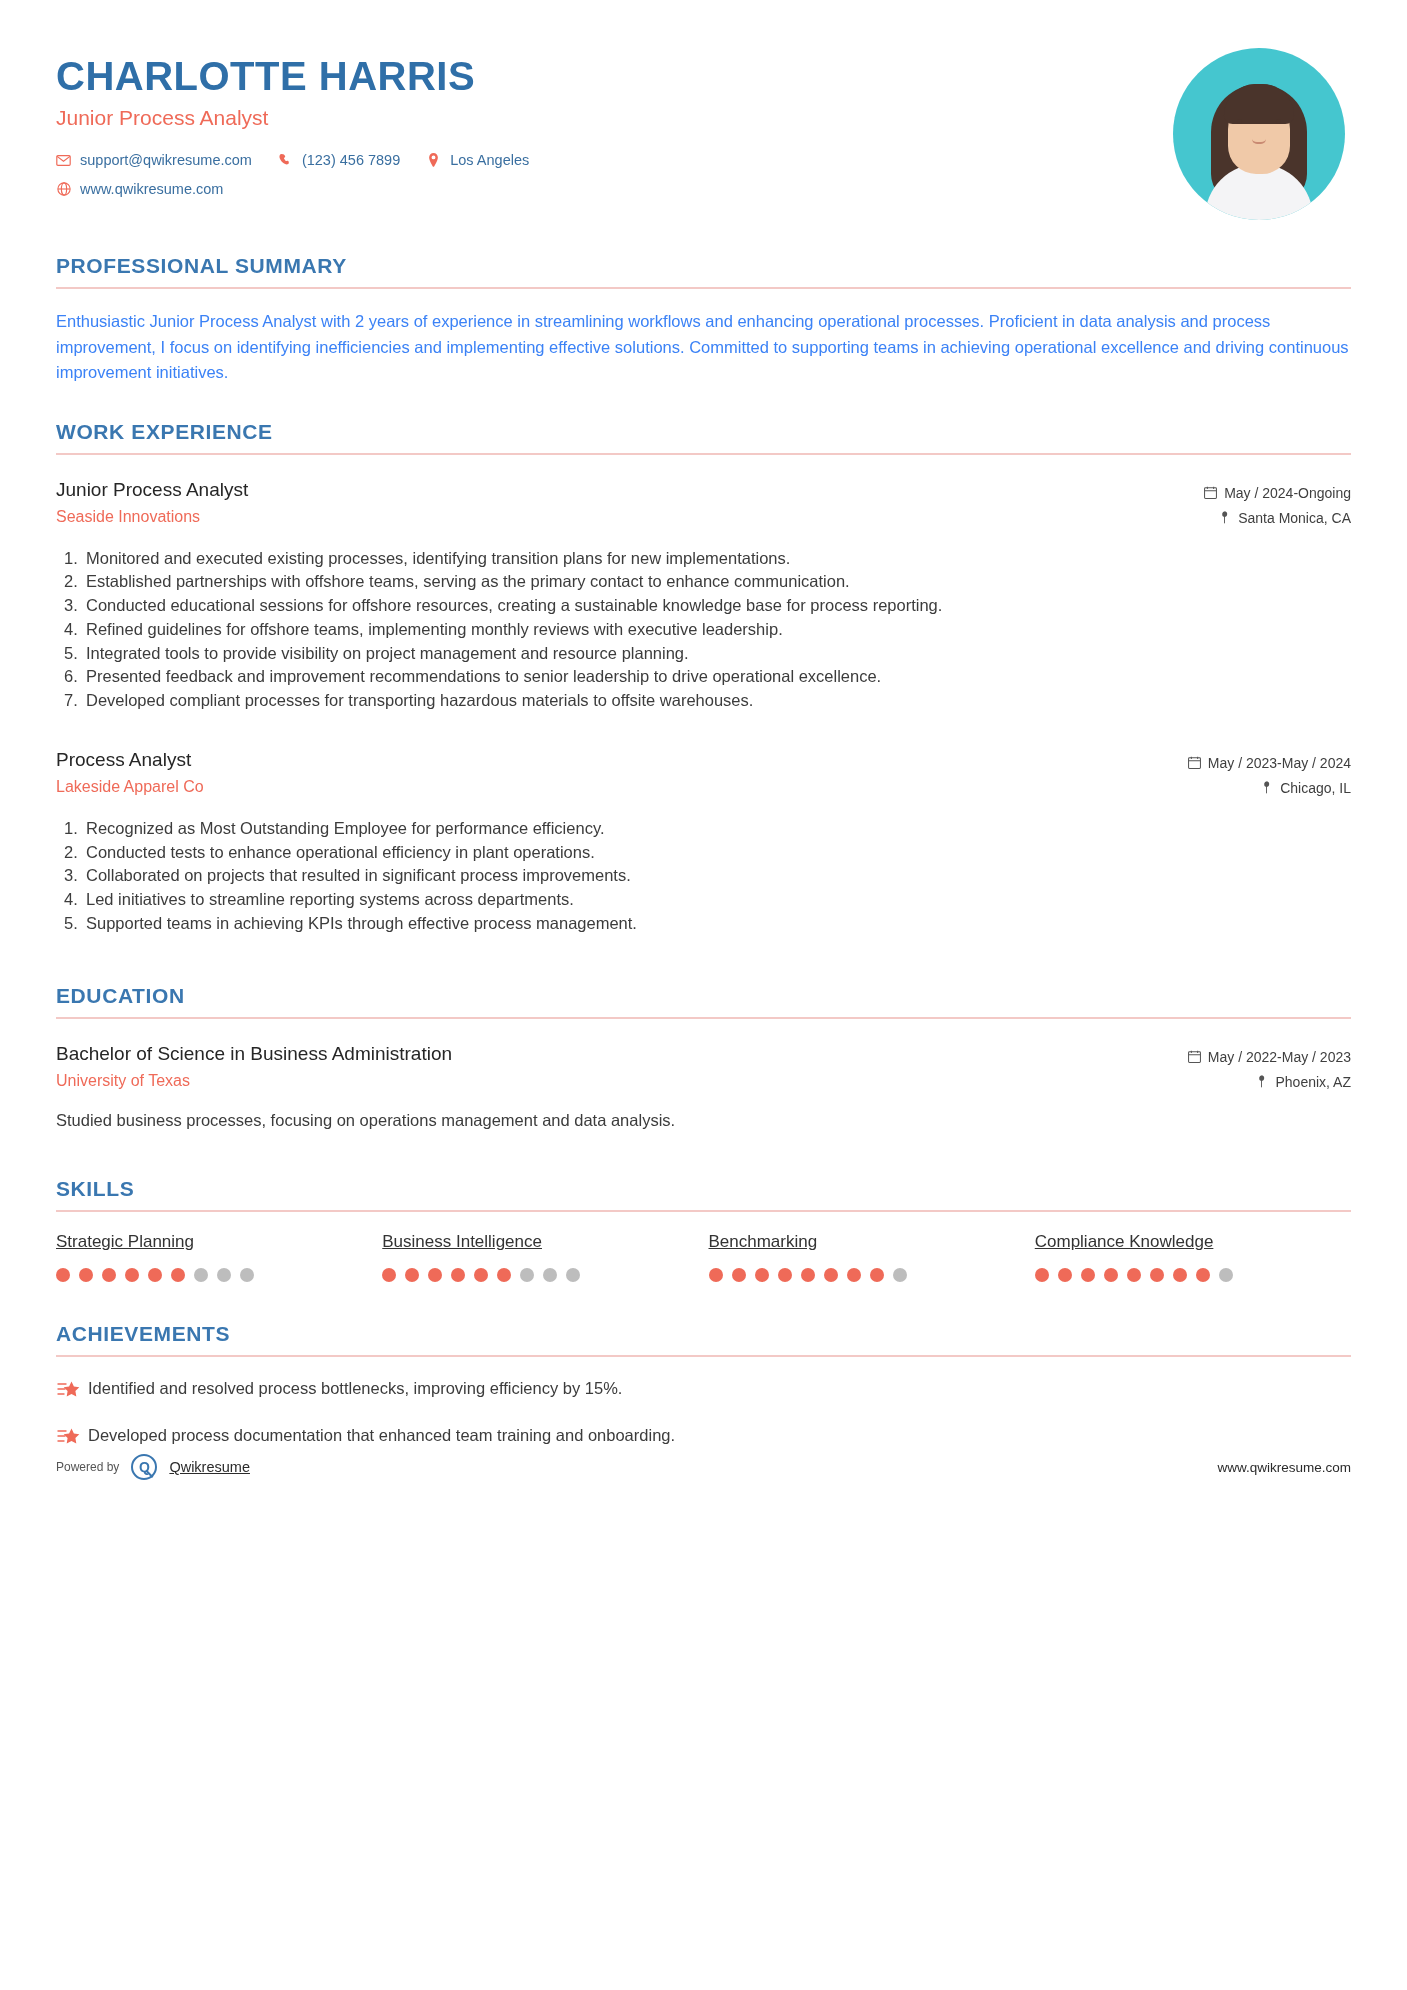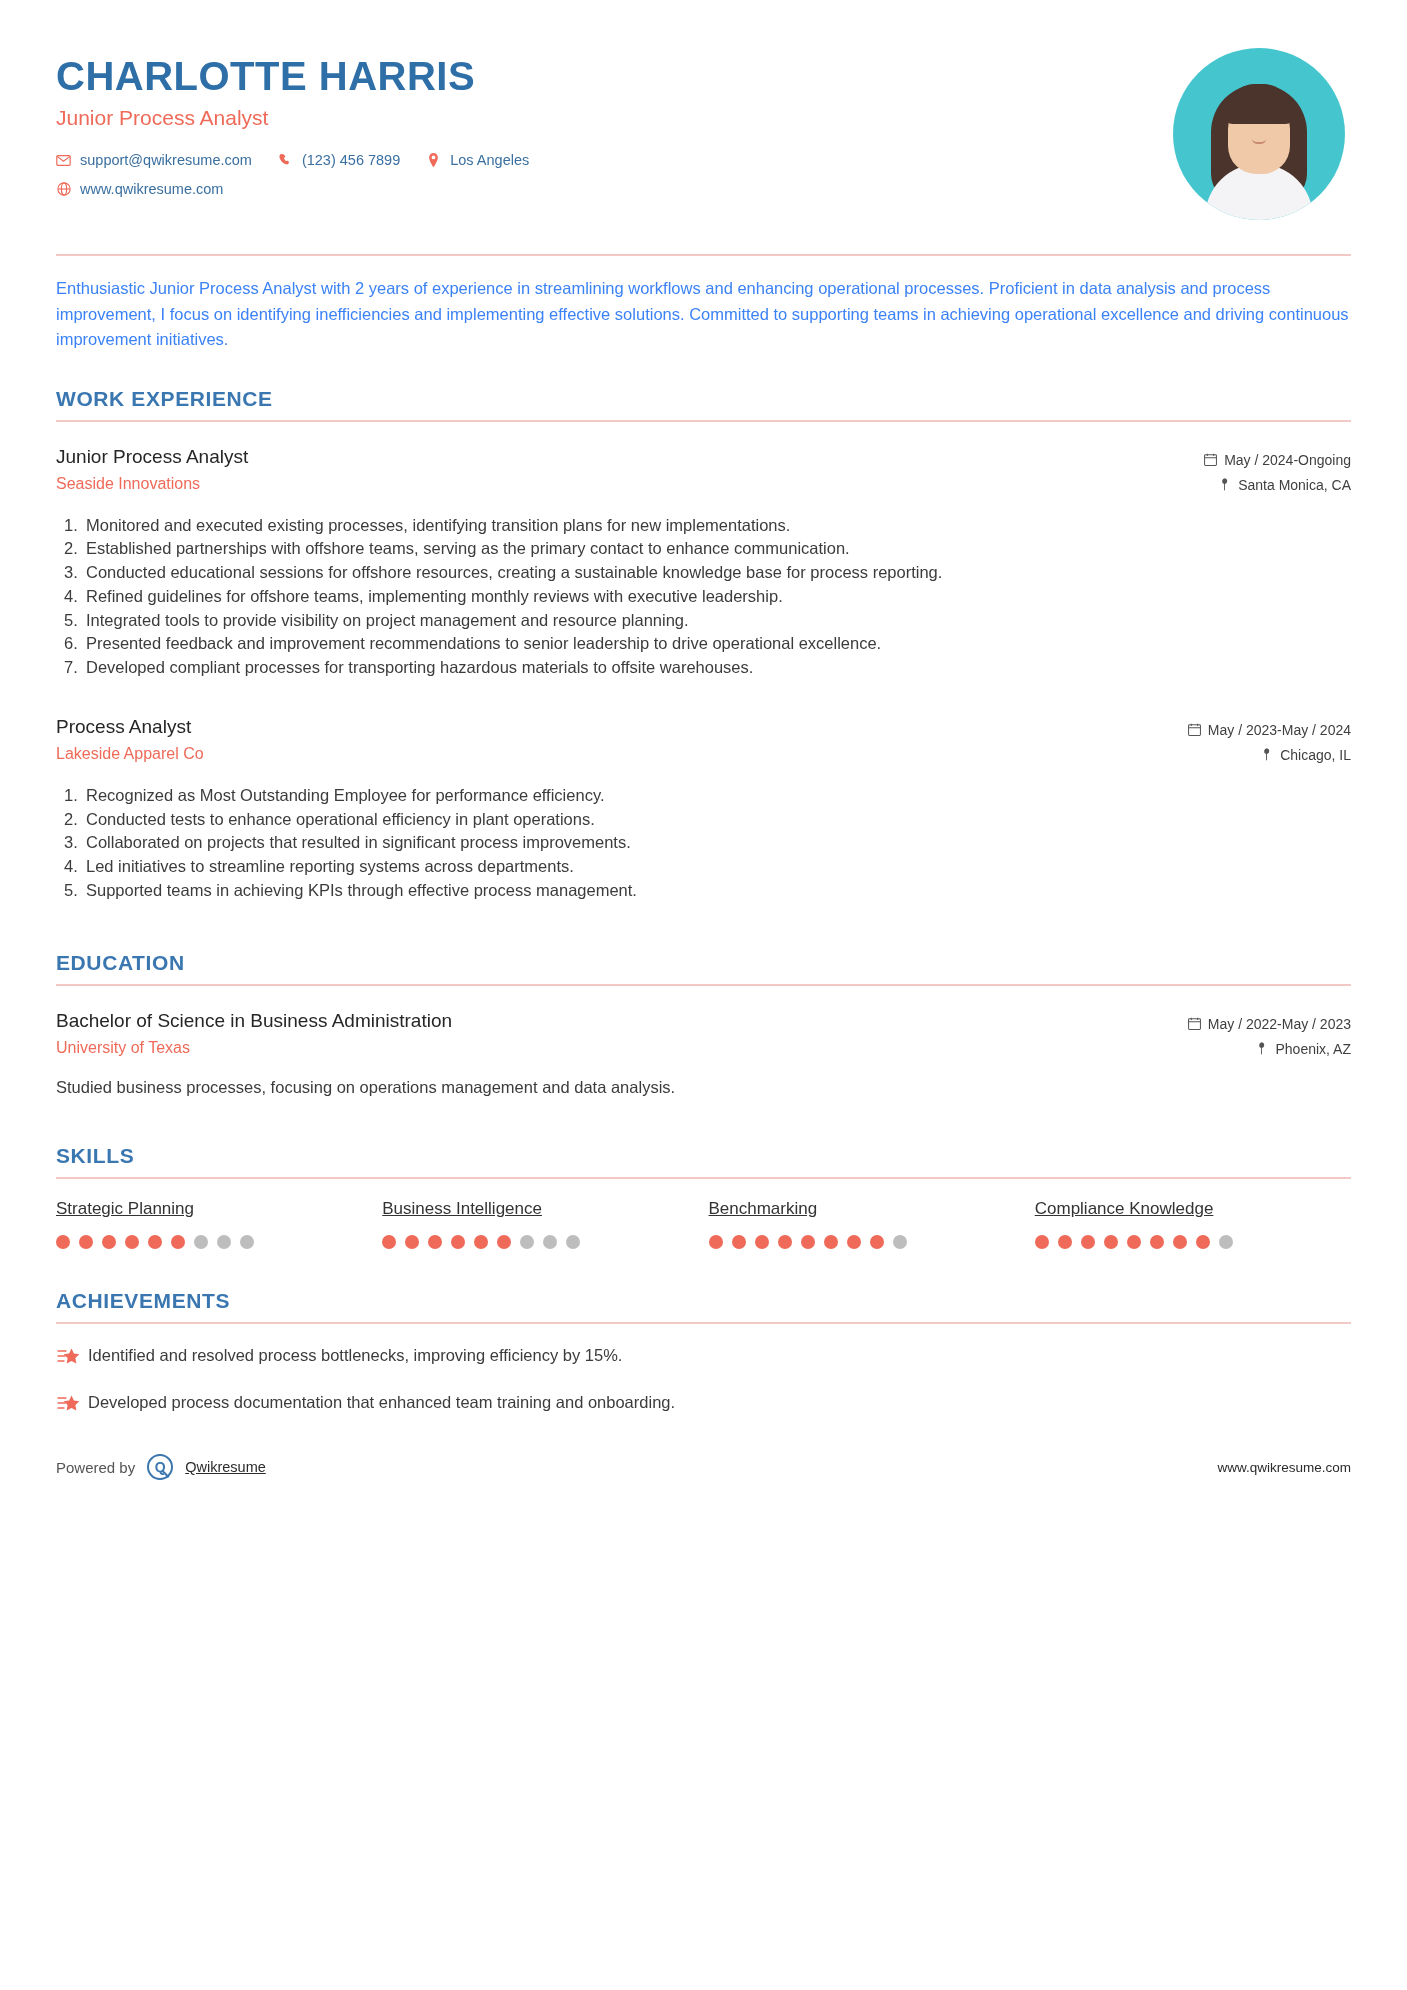--- a/index.html
+++ b/index.html
@@ -257,21 +257,21 @@
     bottom: 52px;
     display: flex;
     align-items: center;
     justify-content: space-between;
   }
   .footer-left {
     display: flex;
     align-items: center;
     gap: 12px;
   }
-  .powered { font-size: 15px; color: #555; }
+  .powered { font-size: 12px; color: #555; }
   .q-logo {
     width: 26px; height: 26px;
     border-radius: 50%;
     border: 2px solid #3a77b0;
     display: flex;
     align-items: center;
     justify-content: center;
     font-size: 14px;
     color: #3a77b0;
     font-weight: bold;
@@ -352,20 +352,21 @@
       <div class="av-neck"></div>
       <div class="av-face"></div>
       <div class="av-hair-top"></div>
       <div class="av-eye l"></div>
       <div class="av-eye r"></div>
       <div class="av-mouth"></div>
     </div>
   </div>
 
   <div class="section">
+    <div class="section-title">PROFESSIONAL SUMMARY</div>
     <div class="rule"></div>
     <div class="summary-text">Enthusiastic Junior Process Analyst with 2 years of experience in streamlining workflows and enhancing operational processes. Proficient in data analysis and process improvement, I focus on identifying inefficiencies and implementing effective solutions. Committed to supporting teams in achieving operational excellence and driving continuous improvement initiatives.</div>
   </div>
 
   <div class="section">
     <div class="section-title">WORK EXPERIENCE</div>
     <div class="rule"></div>
 
     <div class="entry">
       <div class="entry-top">

